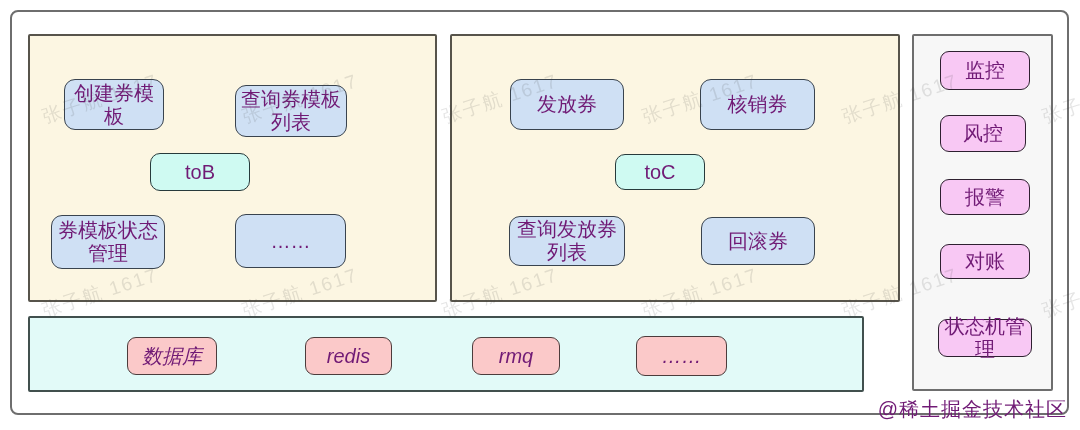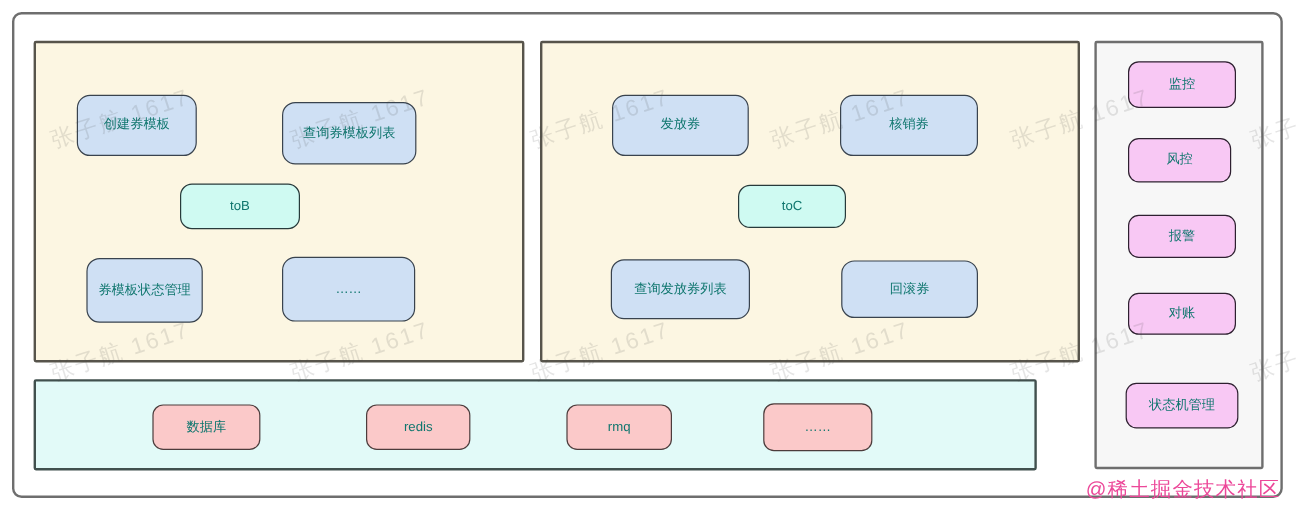--- a/index.html
+++ b/index.html
@@ -30,77 +30,78 @@
     border-radius:2px;
   }
   .panel.ops{
     background:var(--panel_white,#f7f7f7);
     border:2px solid var(--panel_white_border,#6e6e6e);
     border-radius:2px;
   }
   .node{
     position:absolute;box-sizing:border-box;
     display:flex;align-items:center;justify-content:center;
-    font-size:11px;line-height:1.15;text-align:center;
+    font-size:20px;line-height:1.15;text-align:center;
     padding:2px 4px;
-    color:#0f766e;
+    color:#701a75;
   }
   .node.blue{
     background:var(--box_blue,#cfe0f4);
     border:1.5px solid var(--box_blue_border,#39434e);
     border-radius:11px;
   }
   .node.cyan{
     background:var(--box_cyan,#cffaf2);
     border:1.5px solid var(--box_cyan_border,#273a3b);
     border-radius:10px;
   }
   .node.pink{
     background:var(--box_pink,#fbc9c9);
     border:1.5px solid var(--box_pink_border,#4c3c3c);
     border-radius:9px;
+    font-style:italic;
   }
   .node.magenta{
     background:var(--box_magenta,#f8c8f4);
     border:1.5px solid var(--box_magenta_border,#2e2030);
     border-radius:9px;
   }
   .wm-layer{
     position:absolute;left:0;top:0;width:100%;height:100%;
     pointer-events:none;z-index:30;
   }
   .wm-tile{
     position:absolute;
     font-size:19px;
     color:rgba(70,70,70,0.14);
     transform:rotate(-18deg);
     white-space:nowrap;
     letter-spacing:2px;
   }
   .credit{
     position:absolute;right:13px;top:396px;
-    font-size:17px;
-    color:#ec4899;
+    font-size:20px;
+    color:#701a75;
     letter-spacing:1px;
     z-index:40;
     white-space:nowrap;
   }
 </style>
 </head>
 <body>
 
 <div class="canvas">
 
   <div class="frame"></div>
 
   <div class="panel cream" style="left:28px;top:34px;width:409px;height:268px;">
     <div class="node blue" style="left:34px;top:43px;width:100px;height:51px;text-align:center;">创建券模板</div>
     <div class="node blue" style="left:205px;top:49px;width:112px;height:52px;">查询券模板列表</div>
     <div class="node cyan" style="left:120px;top:117px;width:100px;height:38px;">toB</div>
-    <div class="node blue" style="left:42px;top:179px;width:97px;height:54px;">券模板状态管理</div>
+    <div class="node blue" style="left:21px;top:179px;width:114px;height:54px;">券模板状态管理</div>
     <div class="node blue" style="left:205px;top:178px;width:111px;height:54px;">……</div>
   </div>
 
   <div class="panel cream" style="left:450px;top:34px;width:450px;height:268px;">
     <div class="node blue" style="left:58px;top:43px;width:114px;height:51px;">发放券</div>
     <div class="node blue" style="left:248px;top:43px;width:115px;height:51px;text-align:right;">核销券</div>
     <div class="node blue" style="left:57px;top:180px;width:116px;height:50px;">查询发放券列表</div>
     <div class="node cyan" style="left:163px;top:118px;width:90px;height:36px;">toC</div>
     <div class="node blue" style="left:249px;top:181px;width:114px;height:48px;">回滚券</div>
   </div>

